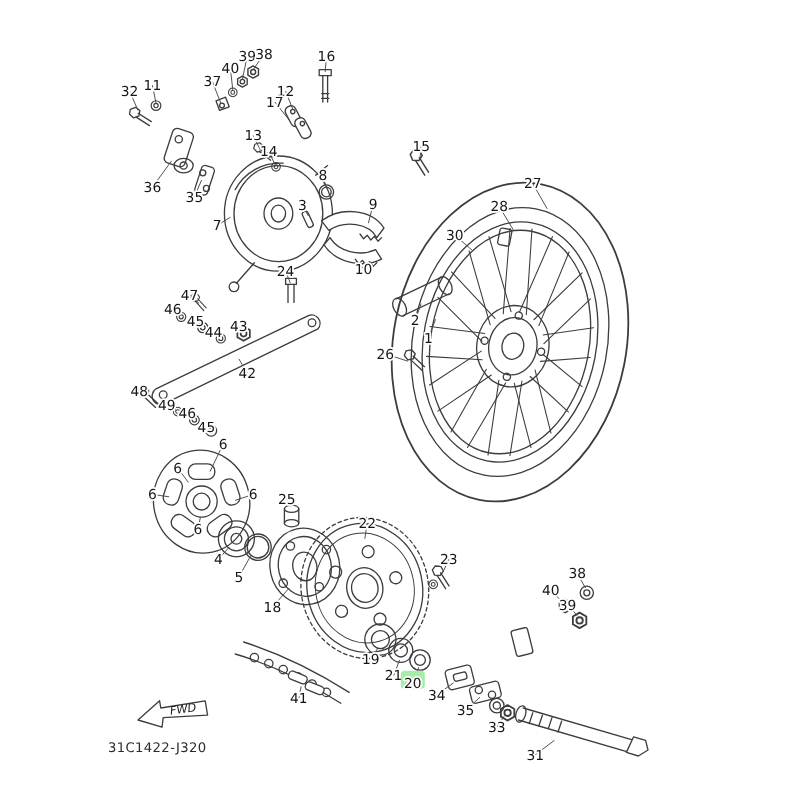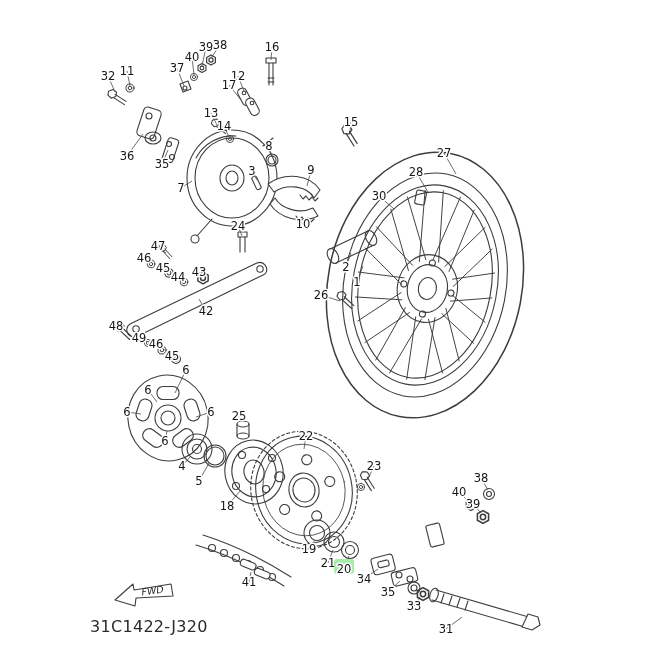--- a/index.html
+++ b/index.html
@@ -4,21 +4,21 @@
 <style>
   html,body{margin:0;padding:0;background:#fff;}
   .stage{position:relative;width:658px;height:658px;background:#ffffff;overflow:hidden;
          font-family:"DejaVu Sans",sans-serif;}
   svg{position:absolute;left:0;top:0;}
   .callout{font:11.5px "DejaVu Sans",sans-serif;fill:#161616;text-anchor:middle;
            paint-order:stroke;stroke:#ffffff;stroke-width:3px;stroke-linejoin:round;}
   .leader{stroke:#4a4a4a;stroke-width:0.8;}
   .fwd-text{font:italic 9.5px "DejaVu Sans",sans-serif;fill:#1c1c1c;text-anchor:middle;
             stroke:none;}
-  .diagram-code{position:absolute;left:90px;top:617px;font-size:16px;color:#2b2b2b;
+  .diagram-code{position:absolute;left:90px;top:617px;font-size:11px;color:#2b2b2b;
                 letter-spacing:.3px;}
 </style>
 </head>
 <body>
 
 <div class="stage">
 
   <svg width="658" height="658" viewBox="0 0 658 658">
     <defs>
       <g id="washer">

